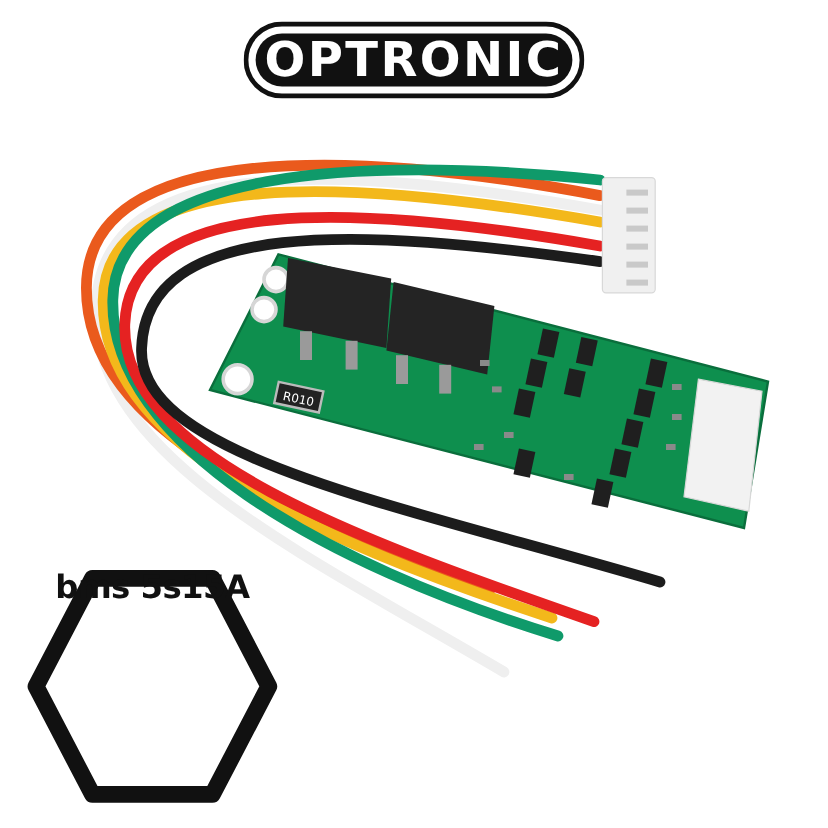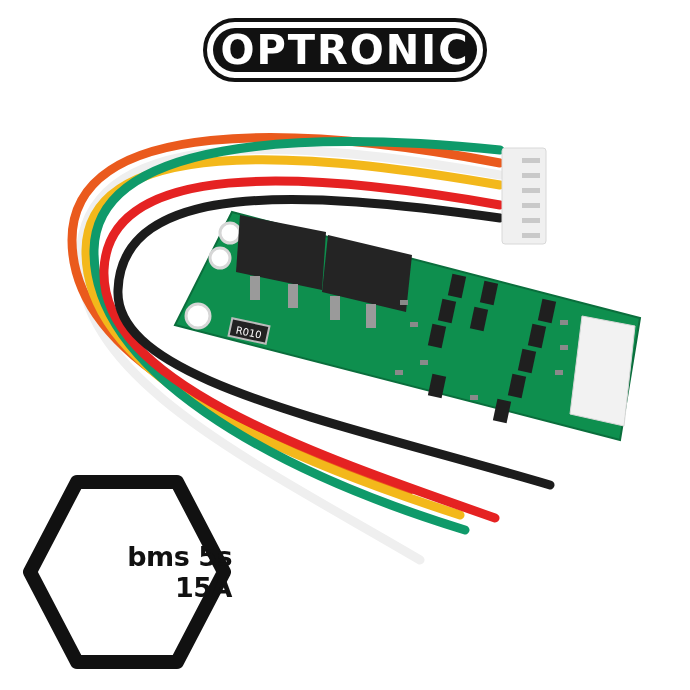--- a/index.html
+++ b/index.html
@@ -1,20 +1,20 @@
 <!DOCTYPE html>
 <html><head>
 <meta charset="utf-8">
 <style>
   html, body { margin:0; padding:0; background:#ffffff; }
   body { width:690px; height:690px; position:relative; overflow:hidden; font-family:"DejaVu Sans", sans-serif; }
   .logo { position:absolute; left:203px; top:18px; width:284px; height:64px; }
   .scene { position:absolute; left:0; top:0; width:690px; height:690px; }
   .badge { position:absolute; left:22px; top:474px; width:210px; height:196px; }
-  .badge-text { position:absolute; left:0; top:0; width:100%; height:100%; display:flex; flex-direction:column; justify-content:center; align-items:flex-end; }
+  .badge-text { position:absolute; left:0; top:0; width:100%; height:100%; display:flex; flex-direction:row; justify-content:center; align-items:flex-start; }
   .badge-line { font-family:"DejaVu Sans", sans-serif; font-weight:bold; font-size:27px; line-height:31px; color:#111; letter-spacing:-0.5px; }
   .logo-text { position:absolute; left:0; top:0; width:100%; height:100%; display:flex; align-items:center; justify-content:center; font-family:"DejaVu Sans", sans-serif; font-weight:bold; font-size:40px; color:#fff; letter-spacing:2px; }
 </style>
 </head>
 <body>
 
 <svg class="scene" viewBox="0 0 690 690" xmlns="http://www.w3.org/2000/svg">
 
   <g fill="none" stroke-linecap="round">
     <path d="M500 175 C 300 140, 80 120, 80 260 C 80 380, 250 460, 420 560" stroke="#efefef" stroke-width="9"></path>

